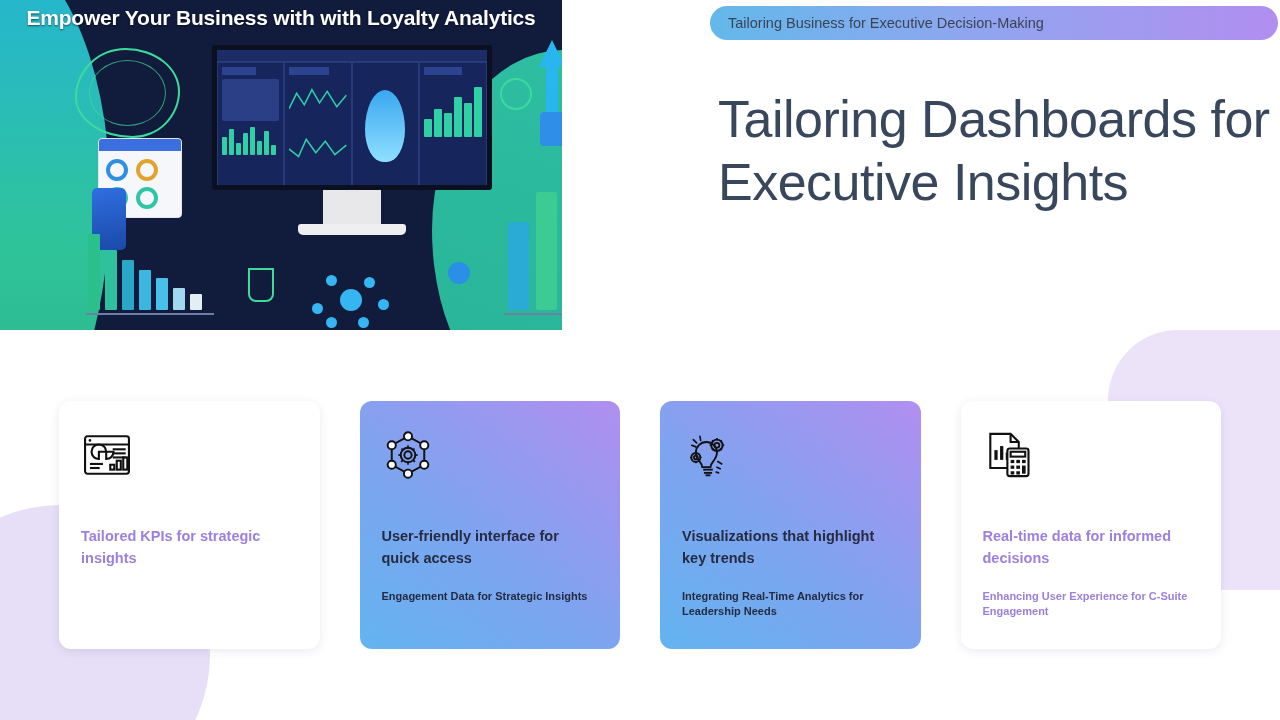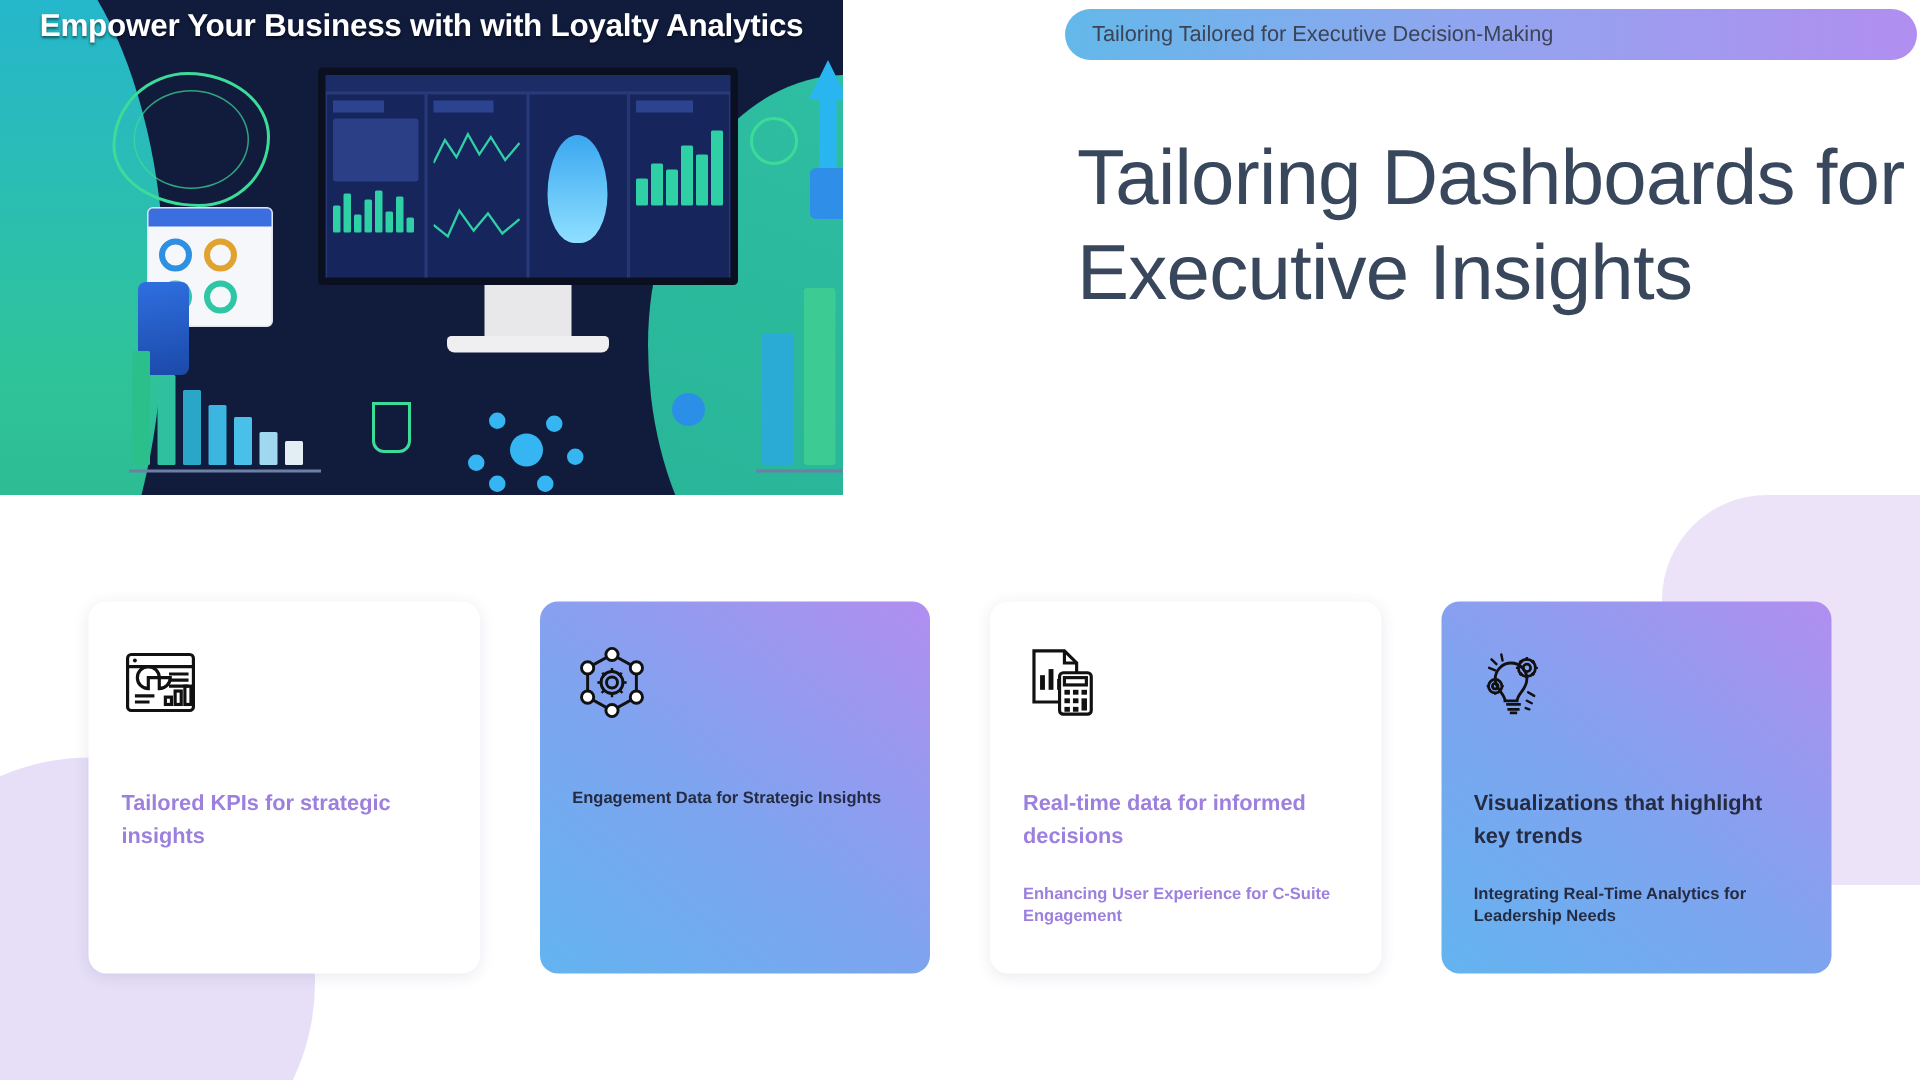--- a/index.html
+++ b/index.html
@@ -323,21 +323,21 @@
   </div>
 
   <div class="ill blue-circ" style="left:448px;top:262px;"></div>
   <div class="ill" style="left:500px;top:78px;width:32px;height:32px;border:2px solid #3ddb9a;border-radius:50%;"></div>
   <div class="ill" style="left:248px;top:268px;width:26px;height:34px;border:2px solid #3ddb9a;border-radius:0 0 8px 8px;"></div>
   <div class="ill" style="left:540px;top:112px;width:28px;height:34px;background:#2f8fe8;border-radius:4px;"></div>
   <div class="ill" style="left:580px;top:200px;width:20px;height:20px;background:#46c8f0;border-radius:50%;opacity:.85;"></div>
 </div>
 
 <div class="badge">
-  <span class="badge-text">Tailoring Tailored for Executive Decision-Making</span>
+  <span class="badge-text">Tailoring Business for Executive Decision-Making</span>
 </div>
 
 <h1 class="page-title">Tailoring Dashboards for Executive Insights</h1>
 
 <div class="cards">
 
   <div class="card light">
     <div class="card-icon">
       <svg viewBox="0 0 64 64" fill="none" stroke="#111" stroke-width="2.6">
         <rect x="5" y="9" width="54" height="46" rx="3"></rect>
@@ -375,47 +375,22 @@
             <line x1="32" y1="40" x2="32" y2="44"></line>
           <line x1="20" y1="32" x2="24" y2="32"></line>
             <line x1="40" y1="32" x2="44" y2="32"></line>
           <line x1="24" y1="24" x2="26.5" y2="26.5"></line>
             <line x1="38" y1="38" x2="40.5" y2="40.5"></line>
           <line x1="40" y1="24" x2="37.5" y2="26.5"></line>
             <line x1="26" y1="38" x2="23.5" y2="40.5"></line>
         </g>
       </svg>
     </div>
+    <div class="card-heading">User-friendly interface for quick access</div>
     <div class="card-sub">Engagement Data for Strategic Insights</div>
-  </div>
-
-  <div class="card light">
-    <div class="card-icon">
-      <svg viewBox="0 0 64 64" fill="none" stroke="#111" stroke-width="2.6">
-        <path d="M9 6h25l10 10v32H9z" fill="#fff"></path>
-        <path d="M34 6v10h10"></path>
-        <rect x="14" y="26" width="4" height="12" fill="#111" stroke="none"></rect>
-        <rect x="21" y="21" width="4" height="17" fill="#111" stroke="none"></rect>
-        <rect x="28" y="29" width="4" height="9" fill="#111" stroke="none"></rect>
-        <rect x="30" y="24" width="26" height="34" rx="3" fill="#fff"></rect>
-        <rect x="34" y="28" width="18" height="6"></rect>
-        <g fill="#111" stroke="none">
-          <rect x="34" y="38" width="4.5" height="4"></rect>
-            <rect x="41" y="38" width="4.5" height="4"></rect>
-            <rect x="48" y="38" width="4.5" height="4"></rect>
-          <rect x="34" y="45" width="4.5" height="4"></rect>
-            <rect x="41" y="45" width="4.5" height="4"></rect>
-            <rect x="48" y="45" width="4.5" height="10"></rect>
-          <rect x="34" y="52" width="4.5" height="4"></rect>
-            <rect x="41" y="52" width="4.5" height="4"></rect>
-        </g>
-      </svg>
-    </div>
-    <div class="card-heading">Real-time data for informed decisions</div>
-    <div class="card-sub">Enhancing User Experience for C-Suite Engagement</div>
   </div>
 
   <div class="card grad">
     <div class="card-icon">
       <svg viewBox="0 0 64 64" fill="none" stroke="#111" stroke-width="2.3">
         <path d="M25 47c0-6-8-9-8-18a13 13 0 0 1 26 0c0 9-8 12-8 18z"></path>
         <line x1="26" y1="50" x2="38" y2="50"></line>
         <line x1="27" y1="54" x2="37" y2="54"></line>
         <path d="M29 57h6"></path>
         <circle cx="43" cy="20" r="7"></circle>
@@ -445,13 +420,39 @@
           <line x1="44" y1="40" x2="49" y2="43"></line>
           <line x1="43" y1="47" x2="47" y2="49"></line>
           <line x1="42" y1="53" x2="45" y2="54"></line>
         </g>
       </svg>
     </div>
     <div class="card-heading">Visualizations that highlight key trends</div>
     <div class="card-sub">Integrating Real-Time Analytics for Leadership Needs</div>
   </div>
 
+  <div class="card light">
+    <div class="card-icon">
+      <svg viewBox="0 0 64 64" fill="none" stroke="#111" stroke-width="2.6">
+        <path d="M9 6h25l10 10v32H9z" fill="#fff"></path>
+        <path d="M34 6v10h10"></path>
+        <rect x="14" y="26" width="4" height="12" fill="#111" stroke="none"></rect>
+        <rect x="21" y="21" width="4" height="17" fill="#111" stroke="none"></rect>
+        <rect x="28" y="29" width="4" height="9" fill="#111" stroke="none"></rect>
+        <rect x="30" y="24" width="26" height="34" rx="3" fill="#fff"></rect>
+        <rect x="34" y="28" width="18" height="6"></rect>
+        <g fill="#111" stroke="none">
+          <rect x="34" y="38" width="4.5" height="4"></rect>
+            <rect x="41" y="38" width="4.5" height="4"></rect>
+            <rect x="48" y="38" width="4.5" height="4"></rect>
+          <rect x="34" y="45" width="4.5" height="4"></rect>
+            <rect x="41" y="45" width="4.5" height="4"></rect>
+            <rect x="48" y="45" width="4.5" height="10"></rect>
+          <rect x="34" y="52" width="4.5" height="4"></rect>
+            <rect x="41" y="52" width="4.5" height="4"></rect>
+        </g>
+      </svg>
+    </div>
+    <div class="card-heading">Real-time data for informed decisions</div>
+    <div class="card-sub">Enhancing User Experience for C-Suite Engagement</div>
+  </div>
+
 </div>
 
 </body></html>

